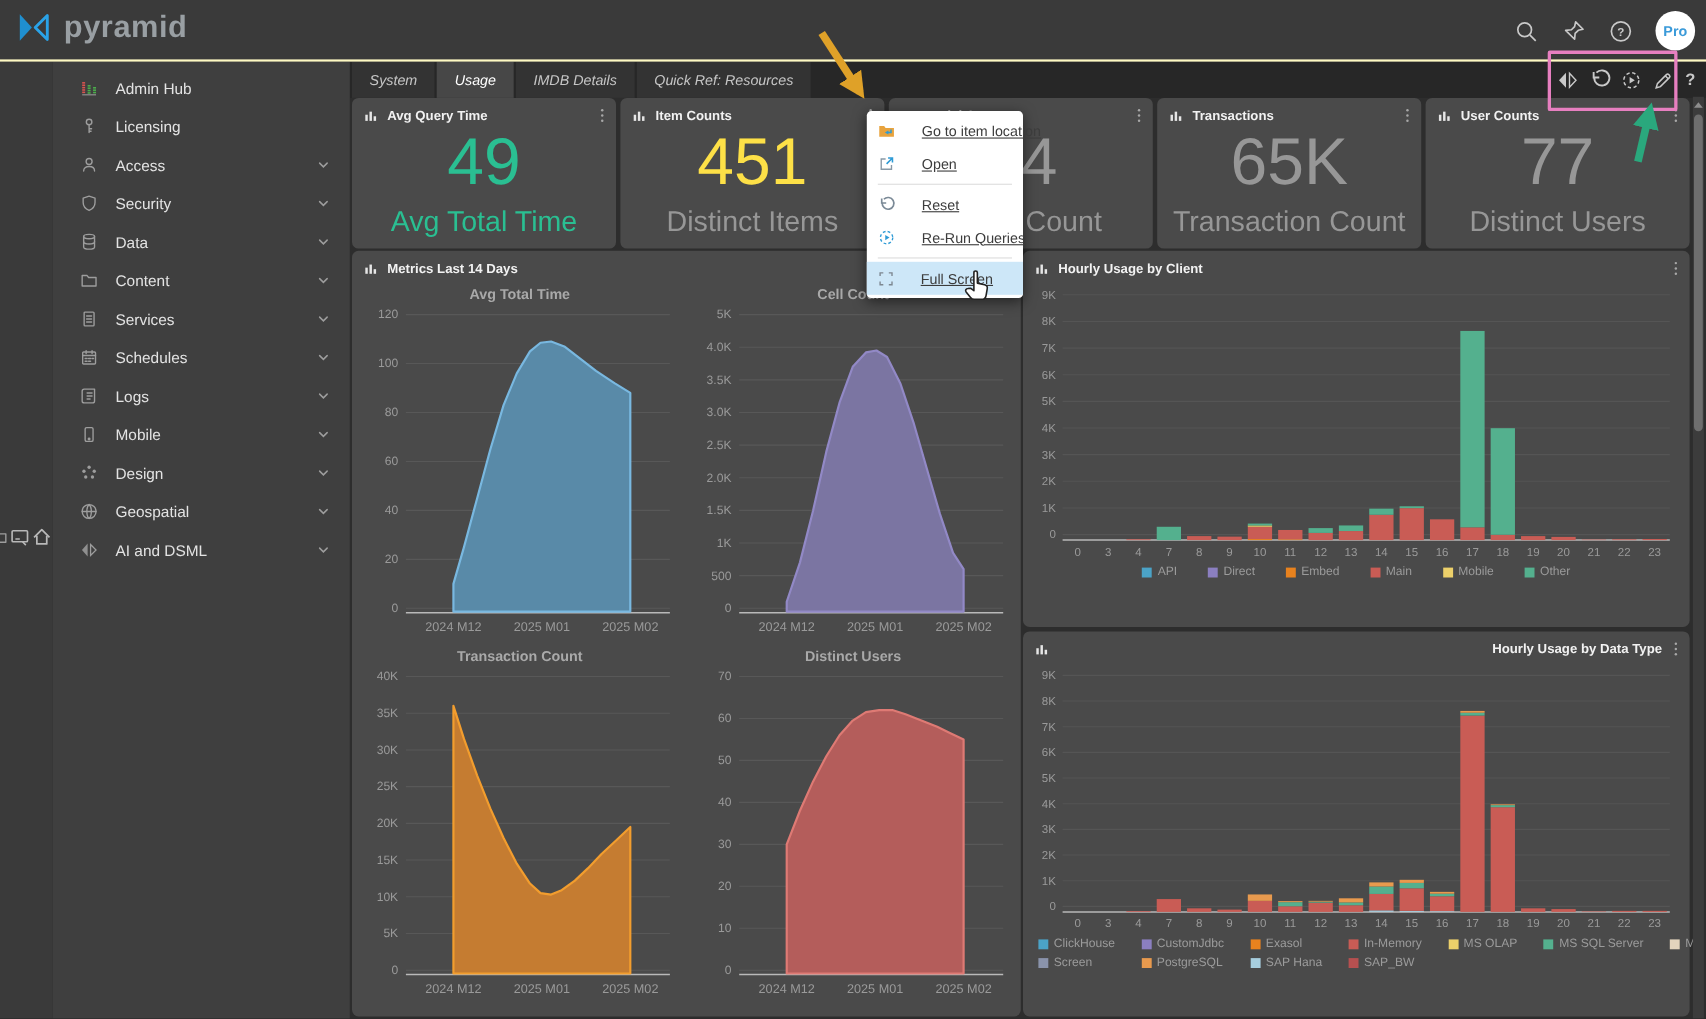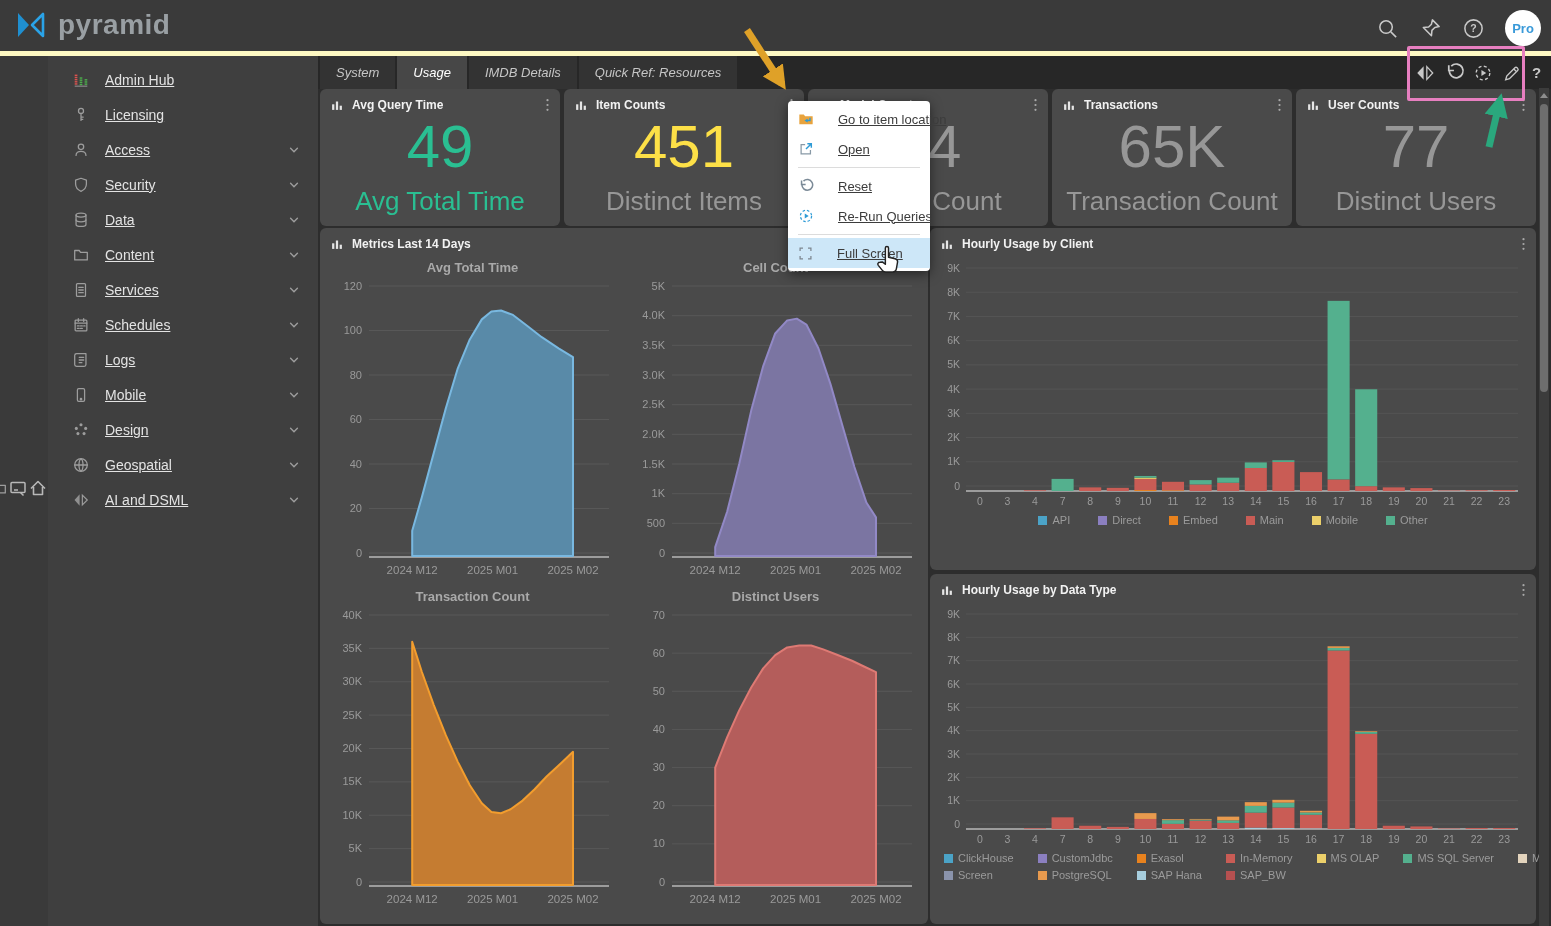--- a/index.html
+++ b/index.html
@@ -1,39 +1,39 @@
 <!DOCTYPE html>
 <html><head>
 <meta charset="utf-8">
 <style>
   html,body{margin:0;padding:0;}
   body{width:1551px;height:926px;overflow:hidden;position:relative;background:#2d2d2d;
        font-family:"Liberation Sans",sans-serif;-webkit-font-smoothing:antialiased;}
   .icon{display:inline-flex;align-items:center;justify-content:center;}
   
   .topbar{position:absolute;left:0;top:0;width:1551px;height:56px;background:#3a3a3a;
-          border-bottom:5px solid #fef9c3;box-sizing:border-box;z-index:5;}
+          border-bottom:2px solid #fef9c3;box-sizing:border-box;z-index:5;}
   .logo{position:absolute;left:14px;top:9px;display:flex;align-items:center;gap:10px;}
   .logo-text{color:#999fa3;font-size:28px;font-weight:bold;letter-spacing:.5px;}
   .top-actions{position:absolute;right:10px;top:0;height:56px;display:flex;align-items:center;gap:20px;}
   .pro{width:36px;height:36px;border-radius:50%;background:#fff;color:#3a9ad9;font-weight:bold;
        font-size:13px;display:flex;align-items:center;justify-content:center;}
   
   .rail{position:absolute;left:0;top:56px;width:48px;height:870px;background:#3a3a3a;
         display:flex;flex-direction:row;justify-content:flex-end;align-items:center;
         padding-bottom:6px;box-sizing:border-box;z-index:4;}
   .rail-item{width:42px;height:40px;display:flex;align-items:center;justify-content:center;cursor:pointer;}
   .rail-item.active{background:#262626;border-radius:10px;height:42px;margin:2px 0;}
   .rail-item .gear-glyph{font-size:24px;line-height:1;}
   
   .sidebar{position:absolute;left:48px;top:56px;width:270px;height:870px;background:#3f3f3f;
            border-left:1px solid:#2a2a2a;padding-top:6px;box-sizing:border-box;z-index:4;}
   .side-item{height:35px;display:flex;align-items:center;padding:0 18px 0 24px;color:#e3e3e3;
              font-size:14px;gap:15px;cursor:pointer;}
-  .side-item .lbl{flex:1;text-decoration:underline;}
+  .side-item .lbl{flex:1;}
   
   .main{position:absolute;left:318px;top:56px;width:1233px;height:870px;background:#2d2d2d;}
   .tabbar{position:absolute;left:0;top:0;width:1233px;height:33px;background:#272727;}
   .tabs{position:absolute;left:2px;top:0;height:33px;display:flex;font-style:italic;}
   .tab{padding:0 16px;display:flex;align-items:center;font-size:13px;color:#c6c6c6;
        background:#333333;margin-right:2px;cursor:pointer;white-space:nowrap;}
   .tab.active{background:#474747;color:#ffffff;}
   .tb-icons{position:absolute;left:1096px;top:0;height:33px;display:flex;align-items:center;gap:7px;z-index:30;}
   .tb-icons .icon{width:22px;height:22px;cursor:pointer;}
   .tb-help{color:#c8c8c8;font-weight:bold;font-size:15px;padding-left:2px;cursor:pointer;}
@@ -41,21 +41,21 @@
   .kpi{position:absolute;top:33px;height:137px;width:240px;background:#4a4a4a;border-radius:6px;}
   .card-head{display:flex;align-items:center;gap:8px;padding:8px 8px 2px 10px;}
   .card-title{font-size:12px;font-weight:bold;color:#f2f2f2;flex:1;white-space:nowrap;}
   .kebab{cursor:pointer;margin-left:auto;padding:0 2px;}
   .kpi-value{text-align:center;font-size:60px;line-height:1;margin-top:2px;}
   .kpi-label{text-align:center;font-size:26px;margin-top:9px;}
   
   .panel{position:absolute;background:#4a4a4a;border-radius:6px;box-sizing:border-box;}
   #panel-metrics{left:2px;top:172px;width:608px;height:696px;}
   #panel-client{left:612px;top:172px;width:606px;height:342px;}
-  #panel-datatype{left:612px;top:518px;width:606px;height:350px;}
+  #panel-datatype{left:612px;top:518px;width:606px;height:350px;text-align:right;}
   .mini-grid{display:grid;grid-template-columns:1fr 1fr;padding:0 1px;}
   .mini-title{text-align:center;font-size:13px;font-weight:bold;color:#a9a9a9;padding-top:6px;height:18px;}
   .chart svg{display:block;}
   .legend{display:flex;justify-content:center;gap:28px;font-size:11px;color:#9b9b9b;align-items:center;margin-top:2px;}
   .legend-grid{display:grid;grid-template-columns:repeat(7,auto);justify-content:start;
                gap:5px 24px;padding-left:14px;font-size:11px;color:#9b9b9b;margin-top:2px;}
   .lg-item{display:flex;align-items:center;gap:5px;white-space:nowrap;}
   .lg-sw{width:9px;height:9px;display:inline-block;flex:none;}
   
   .scrollbar{position:absolute;left:1221px;top:32px;width:10px;height:838px;background:#3c3c3c;}

